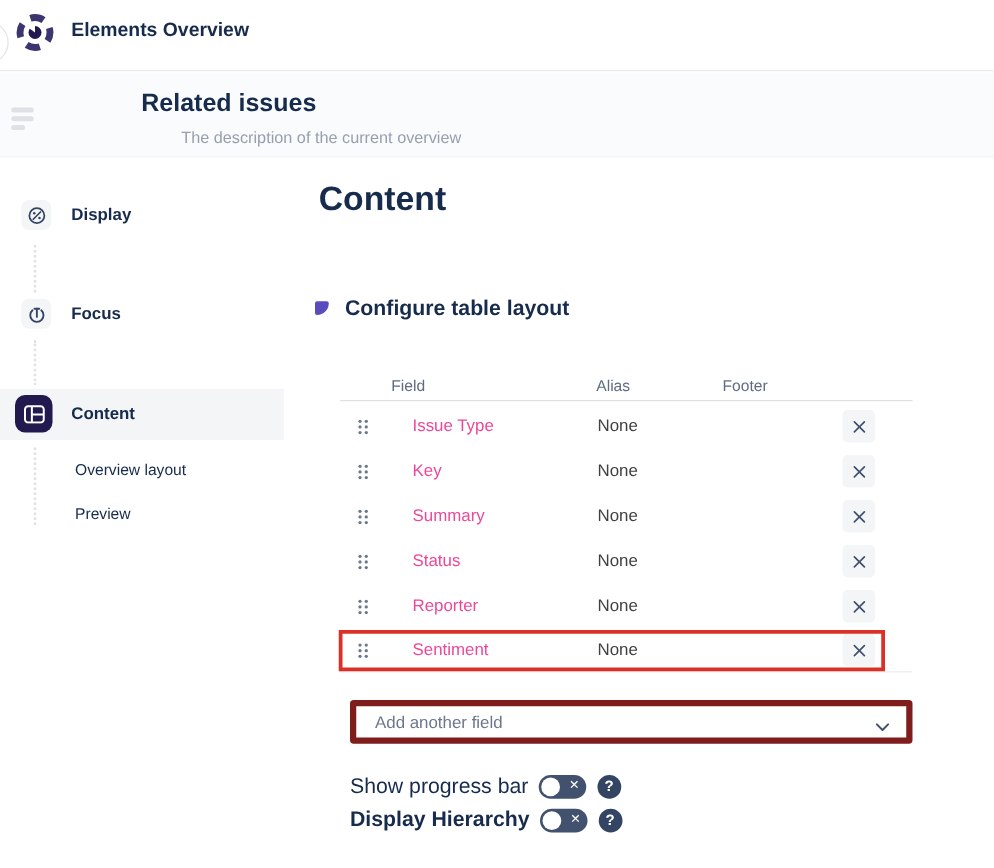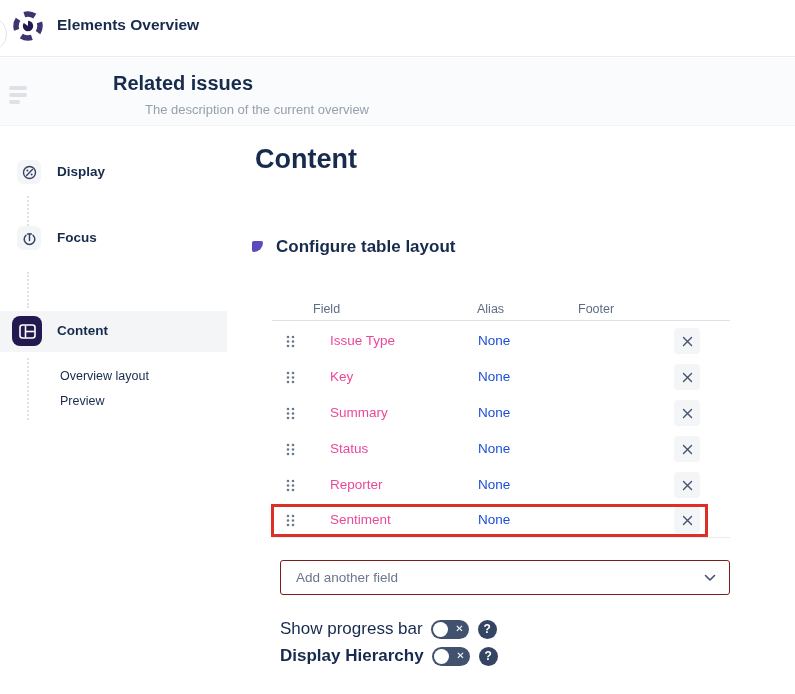--- a/index.html
+++ b/index.html
@@ -36,25 +36,25 @@
   .page-subtitle { position:absolute; left:256px; top:184px; font-size:13.5px; color:#172b4d; }
   .section-bullet { position:absolute; left:252px; top:241px; width:11px; height:11px; background:#5b4cbe; border-radius:2px 2px 11px 2px; }
   .section-title { position:absolute; left:276px; top:237px; font-size:17px; font-weight:bold; color:#172b4d; }
   
   .thead-label { position:absolute; top:302px; font-size:12.5px; color:#5e6c84; }
   .thead-line { position:absolute; left:272px; top:320px; width:458px; height:1px; background:#dfe1e6; }
   .tbottom-line { position:absolute; left:272px; top:537px; width:458px; height:1px; background:#ebecf0; }
   .trow { position:absolute; left:272px; width:458px; height:26px; }
   .drag { position:absolute; left:14px; top:7px; width:9px; height:13px; cursor:grab; }
   .fname { position:absolute; left:58px; top:5px; font-size:13.5px; color:#ec4899; }
-  .falias { position:absolute; left:206px; top:5px; font-size:13.5px; color:#1d4ed8; }
+  .falias { position:absolute; left:206px; top:5px; font-size:13.5px; color:#404040; }
   .fclose { position:absolute; left:402px; top:0; width:26px; height:26px; background:#f4f5f7; border:none; border-radius:4px; cursor:pointer; display:flex; align-items:center; justify-content:center; }
   .highlight-box { position:absolute; left:271px; top:504px; width:437px; height:33px; border:3px solid #dc2f26; z-index:5; pointer-events:none; }
   
-  .add-select { position:absolute; left:280px; top:560px; width:450px; height:35px; border:1px solid #7f1d1d; border-radius:3px; background:#fff; cursor:pointer; display:flex; align-items:center; }
+  .add-select { position:absolute; left:280px; top:560px; width:450px; height:35px; border:5px solid #7f1d1d; border-radius:3px; background:#fff; cursor:pointer; display:flex; align-items:center; }
   .add-select span { margin-left:15px; font-size:13.5px; color:#6b778c; }
   .add-chevron { position:absolute; right:13px; top:13px; }
   .find-link { position:absolute; left:430px; top:603px; width:300px; text-align:right; font-size:12.5px; color:#2176dd; cursor:pointer; }
   
   .toggle-row { position:absolute; left:280px; height:20px; display:flex; align-items:center; }
   .toggle-row .tlabel { font-size:17px; color:#172b4d; }
   .toggle-row.bold .tlabel { font-weight:bold; }
   .toggle { position:relative; width:38px; height:19px; border-radius:10px; background:#42526e; margin-left:8px; cursor:pointer; flex:none; }
   .toggle .knob { position:absolute; left:2px; top:2px; width:15px; height:15px; border-radius:50%; background:#fff; }
   .toggle .off-x { position:absolute; right:5px; top:2.5px; color:#fff; font-size:10px; line-height:14px; }
@@ -93,21 +93,21 @@
         <circle cx="7.5" cy="7.5" r="6" fill="none" stroke="#344563" stroke-width="1.4"></circle>
         <line x1="4.6" y1="10.4" x2="10.4" y2="4.6" stroke="#344563" stroke-width="1.4" stroke-linecap="round"></line>
         <circle cx="5.4" cy="5.6" r="1" fill="#344563"></circle>
         <circle cx="9.6" cy="9.4" r="1" fill="#344563"></circle>
       </svg>
     </span>
     <span class="side-label" style="top:6px;">Display</span>
   </div>
   <div class="dotted" style="top:196px;height:38px;"></div>
 
-  <div class="side-item" style="left:0;top:224px;width:227px;height:28px;">
+  <div class="side-item" style="left:0;top:237px;width:227px;height:28px;">
     <span class="side-icon light" style="left:17px;top:2px;">
       <svg width="15" height="15" viewBox="0 0 15 15">
         <path d="M4 4.2 A5.3 5.3 0 1 0 11 4.2" fill="none" stroke="#344563" stroke-width="1.5" stroke-linecap="round"></path>
         <line x1="7.5" y1="3" x2="7.5" y2="9.5" stroke="#344563" stroke-width="1.5" stroke-linecap="round"></line>
         <line x1="5.6" y1="3" x2="9.4" y2="3" stroke="#344563" stroke-width="1.5" stroke-linecap="round"></line>
       </svg>
     </span>
     <span class="side-label" style="top:6px;">Focus</span>
   </div>
   <div class="dotted" style="top:272px;height:36px;"></div>
@@ -118,21 +118,21 @@
         <rect x="1" y="1" width="15" height="13" rx="2.5" fill="none" stroke="#fff" stroke-width="1.6"></rect>
         <line x1="6.5" y1="1.5" x2="6.5" y2="13.5" stroke="#fff" stroke-width="1.6"></line>
         <line x1="7" y1="7.5" x2="15.5" y2="7.5" stroke="#fff" stroke-width="1.6"></line>
       </svg>
     </span>
     <span class="side-label" style="top:9px;">Content</span>
   </div>
   <div class="dotted" style="top:358px;height:62px;"></div>
 
   <div class="side-sub" style="top:369px;">Overview layout</div>
-  <div class="side-sub" style="top:394px;">Preview</div>
+  <div class="side-sub" style="top:404px;">Preview</div>
 
   <div class="page-title">Content</div>
   <div class="section-bullet"></div>
   <div class="section-title">Configure table layout</div>
 
   <div class="thead-label" style="left:313px;">Field</div>
   <div class="thead-label" style="left:477px;">Alias</div>
   <div class="thead-label" style="left:578px;">Footer</div>
   <div class="thead-line"></div>
 

